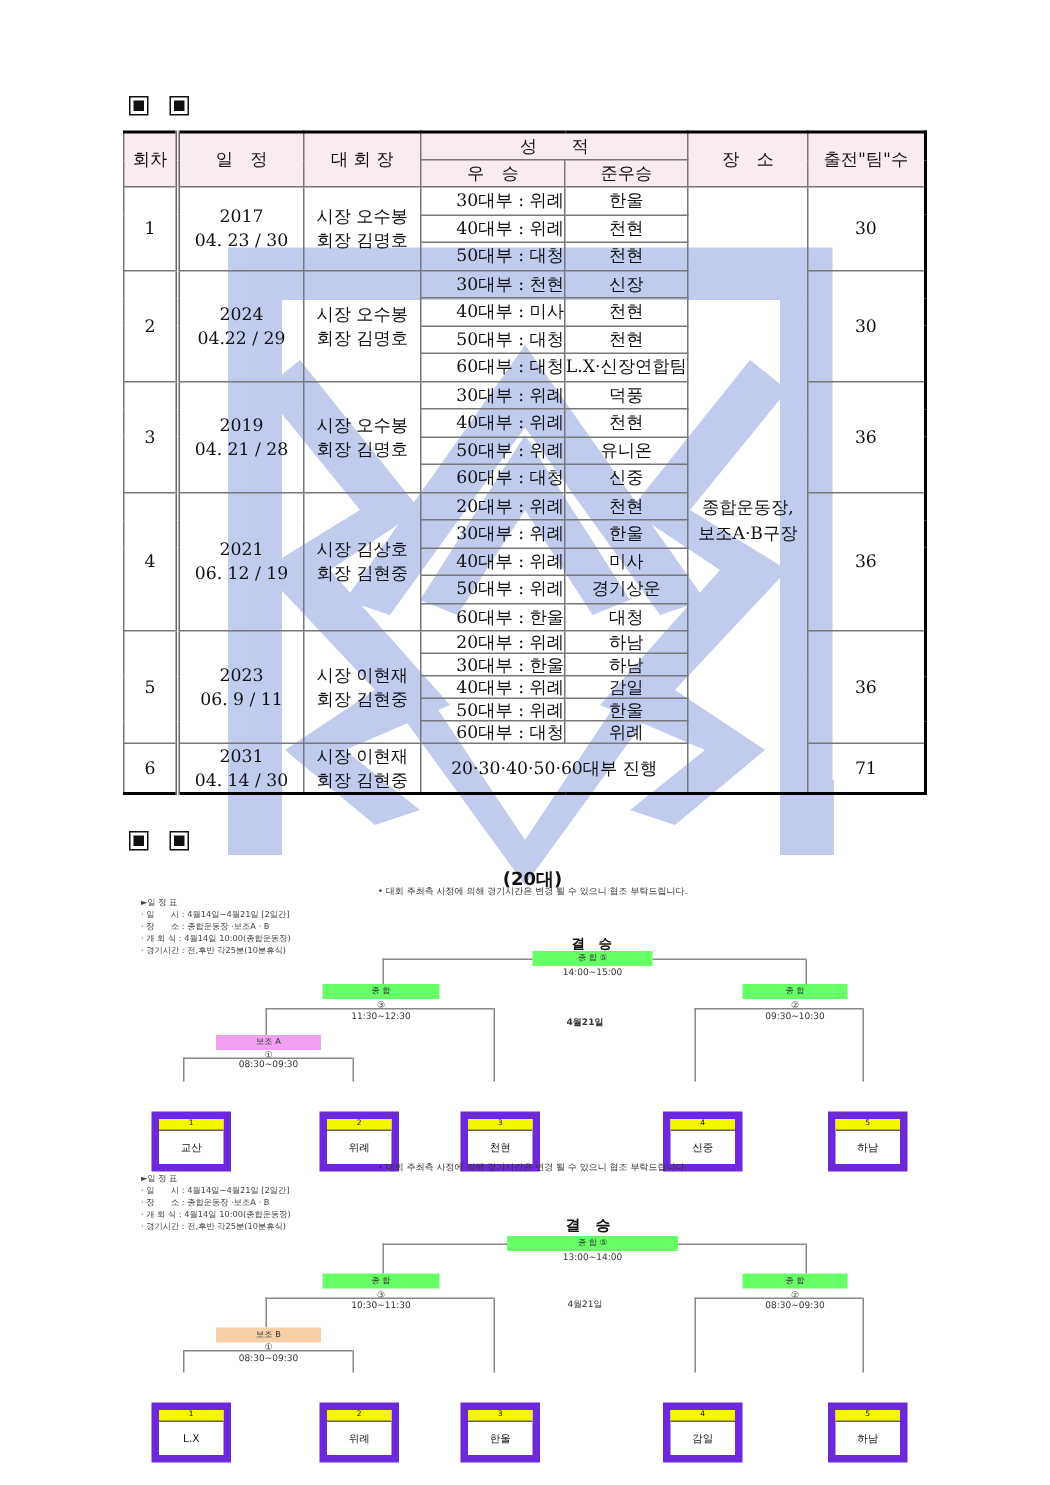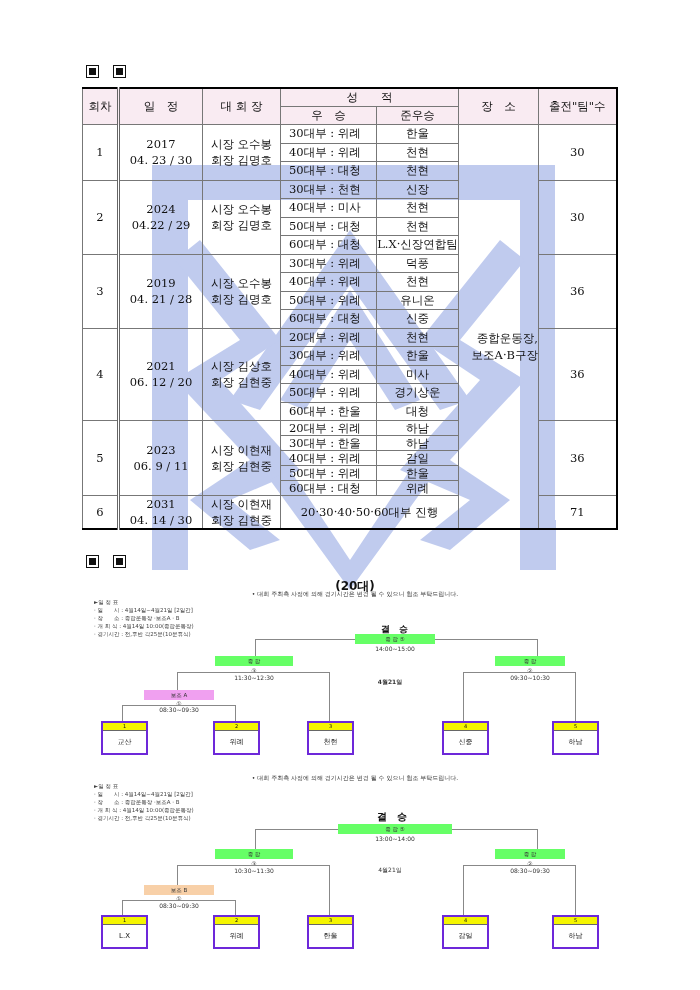--- a/index.html
+++ b/index.html
@@ -7,33 +7,33 @@
   .wm{position:absolute;left:0;top:0;width:700px;height:990px;pointer-events:none;z-index:0;}
   .content{position:absolute;left:0;top:0;width:700px;height:990px;z-index:1;}
   .sec-title{position:absolute;left:82px;font-family:"DejaVu Sans","Liberation Sans",sans-serif;font-size:17px;font-weight:bold;letter-spacing:0.5px;}
   .sec-title .sq{display:inline-block;width:11px;height:11px;border:1.5px solid #111;position:relative;vertical-align:1px;margin:0 4px;}
   .sec-title .sq::after{content:"";position:absolute;left:2px;top:2px;width:7px;height:7px;background:#111;}
   table.hist{position:absolute;left:82px;top:87px;width:534px;border-collapse:collapse;font-size:11.5px;table-layout:fixed;border:2.5px solid #000;border-left:1px solid #555;}
   table.hist td,table.hist th{border:1px solid #777;text-align:center;padding:0;height:17.5px;line-height:15px;font-weight:normal;}
   table.hist thead th{background:rgba(248,232,240,0.85);height:17px;}
   table.hist tbody td{background:transparent;}
   table.hist .c-round{border-right:3px double #666;}
-  table.hist .res-l{text-align:left;padding-left:8px;}
+  table.hist .res-l{text-align:right;padding-left:8px;}
   table.hist .res-r{text-align:center;}
   table.hist .multi{line-height:16px;}
   .bracket{position:absolute;left:90px;width:530px;font-family:"DejaVu Sans","Liberation Sans",sans-serif;}
   .b-title{position:absolute;left:0;width:530px;text-align:center;font-weight:bold;font-size:12px;}
   .b-notice{position:absolute;left:0;width:530px;text-align:center;font-size:6px;color:#333;}
   .b-info{position:absolute;left:4px;font-size:5.5px;color:#444;line-height:8px;}
   .b-final{position:absolute;font-size:9px;font-weight:bold;}
   .node{position:absolute;height:10px;font-size:5.5px;text-align:center;line-height:10px;color:#333;}
   .lbl{position:absolute;font-size:6px;text-align:center;color:#333;line-height:7px;}
   .hl{position:absolute;background:#888;height:1px;}
   .vl{position:absolute;background:#888;width:1px;}
-  .team{position:absolute;width:43px;height:30px;border:2px solid #6d28d9;background:#fff;}
+  .team{position:absolute;width:43px;height:30px;border:5px solid #6d28d9;background:#fff;margin-top:20px;}
   .team .num{height:7px;background:#f5f500;border-bottom:1px solid #666;font-size:5px;text-align:center;line-height:7px;}
   .team .nm{font-size:7px;text-align:center;line-height:22px;}
 </style>
 </head>
 <body>
 
 <svg class="wm" viewBox="0 0 700 990" xmlns="http://www.w3.org/2000/svg">
   <g fill="#9fb0e6" opacity="0.65">
 
     <path d="M152 165 L555 165 L555 560 L520 560 L520 200 L188 200 L188 560 L152 560 Z"></path>
@@ -84,21 +84,21 @@
       </tr>
     </thead>
     <tbody>
 
       <tr>
         <td rowspan="3" class="c-round">1</td>
         <td rowspan="3" class="multi"><span>2017</span><br><span>04. 23 / 30</span></td>
         <td rowspan="3" class="multi"><span>시장 오수봉</span><br><span>회장 김명호</span></td>
         <td class="res-l">30대부 : 위례</td>
         <td class="res-r">한울</td>
-        <td rowspan="30" style="white-space:pre-line;line-height:17px;padding-top:40px;text-align:right;">종합운동장,
+        <td rowspan="30" style="white-space:pre-line;line-height:17px;padding-top:40px;">종합운동장,
 보조A·B구장</td>
         <td rowspan="3">30</td>
       </tr>
       <tr>
         <td class="res-l">40대부 : 위례</td>
         <td class="res-r">천현</td>
       </tr>
       <tr>
         <td class="res-l">50대부 : 대청</td>
         <td class="res-r">천현</td>
@@ -141,21 +141,21 @@
         <td class="res-l">50대부 : 위례</td>
         <td class="res-r">유니온</td>
       </tr>
       <tr>
         <td class="res-l">60대부 : 대청</td>
         <td class="res-r">신중</td>
       </tr>
 
       <tr>
         <td rowspan="5" class="c-round">4</td>
-        <td rowspan="5" class="multi"><span>2021</span><br><span>06. 12 / 20</span></td>
+        <td rowspan="5" class="multi"><span>2021</span><br><span>06. 12 / 19</span></td>
         <td rowspan="5" class="multi"><span>시장 김상호</span><br><span>회장 김현중</span></td>
         <td class="res-l">20대부 : 위례</td>
         <td class="res-r">천현</td>
         <td rowspan="5">36</td>
       </tr>
       <tr>
         <td class="res-l">30대부 : 위례</td>
         <td class="res-r">한울</td>
       </tr>
       <tr>

